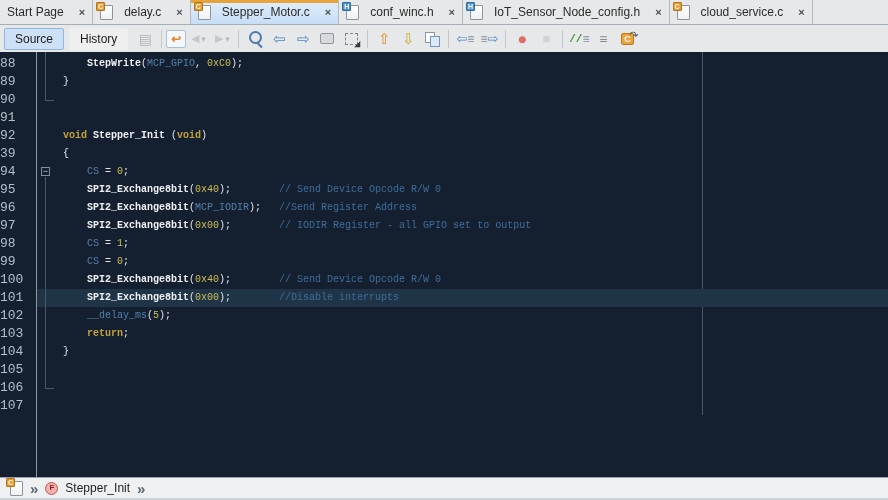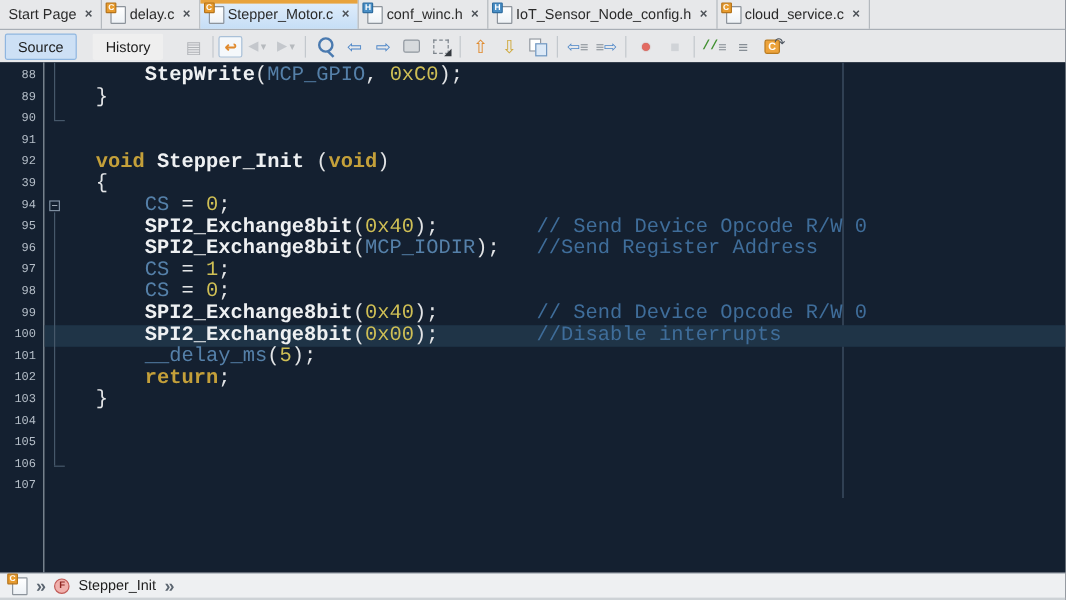--- a/index.html
+++ b/index.html
@@ -11,37 +11,37 @@
     --source-btn-border:#8fb6e0; --breadcrumb-bg:#eef0f2;
   }
   *{margin:0;padding:0;box-sizing:border-box}
   html,body{background:#d8dadc}
   #app{width:888px;height:500px;position:relative;overflow:hidden;
        font-family:"Liberation Sans",sans-serif;background:var(--editor-bg)}
 
   
   .tabbar{height:25px;background:var(--chrome-bg);display:flex;align-items:stretch;
           border-bottom:1px solid #a8aeb5}
-  .tab{display:flex;align-items:center;gap:3px;padding:0 7px;border-right:1px solid #b4b9be;
+  .tab{display:flex;align-items:center;gap:11px;padding:0 7px;border-right:1px solid #b4b9be;
        font-size:12px;color:#2b2b2b;position:relative;white-space:nowrap;cursor:default}
   .tab.active{background:linear-gradient(#e2eefb,#c6def6)}
   .tab.active::before{content:"";position:absolute;top:0;left:0;right:0;height:3px;
        background:var(--tab-active-top)}
   .tclose{color:#4c5157;font-weight:bold;font-size:11px;margin-left:4px;cursor:pointer}
   .ficon{width:13px;height:15px;position:relative;background:linear-gradient(#ffffff,#eef2f6);
          border:1px solid #8d949c;border-radius:1px;flex:0 0 auto;display:inline-block}
   .ficon .badge{position:absolute;top:-4px;left:-5px;width:9px;height:9px;font-size:7px;
          font-weight:bold;color:#fff;display:flex;align-items:center;justify-content:center;
          border-radius:1px;line-height:1}
   .ficon.c .badge{background:#e89c2e;border:1px solid #b5741c}
   .ficon.h .badge{background:#4a8fc6;border:1px solid #2f6da0}
 
   
   .toolbar{height:27px;background:var(--chrome-bg);display:flex;align-items:center;
-           padding-left:4px;gap:13px}
+           padding-left:4px;gap:5px}
   .btn{font-size:12px;color:#1c1c1c;padding:3px 10px;border:1px solid transparent;
        border-radius:2px;cursor:pointer}
   .btn.sel{background:var(--source-btn-bg);border-color:var(--source-btn-border)}
   .tsep{width:1px;height:18px;background:#c3c8cd;margin:0 4px;display:inline-block}
   .ticon{width:24px;height:22px;display:inline-flex;align-items:center;justify-content:center;
          position:relative;cursor:pointer}
   .ticon.dis{opacity:.45;cursor:default}
   .ik-doc::before{content:"▤";color:#6f747b;font-size:14px}
   .ik-last-edit{background:#f5f8fb;border:1px solid #a9c0d8;width:20px;height:18px;border-radius:2px}
   .ik-last-edit::before{content:"↩";color:#e0892c;font-weight:700;font-size:12px}
@@ -76,24 +76,24 @@
   .ik-comment::after{content:"≡";color:#868d95;font-size:12px}
   .ik-uncomment::before{content:"≡";color:#868d95;font-size:14px}
   .ik-c-toggle::before{content:"C";background:#eda33b;border:1px solid #b87a20;color:#fff;
                        font-size:9px;font-weight:700;padding:0 2px;border-radius:2px}
   .ik-c-toggle::after{content:"↷";color:#4d5560;font-size:11px;position:absolute;right:1px;top:1px}
 
   
   .editor{height:425px;background:var(--editor-bg);display:flex;position:relative;
           font-family:"Liberation Mono","DejaVu Sans Mono",monospace}
   .gutter{width:37px;border-right:1px solid var(--gutter-border);padding-top:3px;flex:0 0 auto}
-  .gutter .num{height:18px;line-height:18px;text-align:right;padding-right:6px;
-               color:var(--line-number);font-size:10px;cursor:pointer}
+  .gutter .num{height:18px;line-height:18px;padding-right:6px;
+               color:var(--line-number);font-size:13px;cursor:pointer}
   .code{flex:1;position:relative;padding-top:3px;overflow:hidden}
-  .cl{height:18px;line-height:18px;white-space:pre;font-size:17px;color:var(--tok-plain);
+  .cl{height:18px;line-height:18px;white-space:pre;font-size:10px;color:var(--tok-plain);
       padding-left:2px;position:relative;z-index:1}
   .cl.cur{background:var(--current-line-bg)}
   .tok-p{color:var(--tok-plain)}
   .tok-k{color:var(--tok-keyword);font-weight:bold}
   .tok-f{color:var(--tok-function);font-weight:bold}
   .tok-i{color:var(--tok-ident)}
   .tok-n{color:var(--tok-number)}
   .tok-c{color:var(--tok-comment);}
   .ruler{position:absolute;left:665px;top:0;width:1px;height:363px;background:var(--ruler);z-index:0}
   .fold-v{position:absolute;width:1px;background:var(--fold);left:8px;z-index:2}
@@ -224,20 +224,21 @@
       <div class="ruler"></div>
     <div class="cl"><span class="tok-p">        </span><span class="tok-f">StepWrite</span><span class="tok-p">(</span><span class="tok-i">MCP_GPIO</span><span class="tok-p">, </span><span class="tok-n">0xC0</span><span class="tok-p">);</span></div>
         <div class="cl"><span class="tok-p">    }</span></div>
         <div class="cl"></div>
         <div class="cl"></div>
         <div class="cl"><span class="tok-p">    </span><span class="tok-k">void</span><span class="tok-p"> </span><span class="tok-f">Stepper_Init</span><span class="tok-p"> (</span><span class="tok-k">void</span><span class="tok-p">)</span></div>
         <div class="cl"><span class="tok-p">    {</span></div>
         <div class="cl"><span class="tok-p">        </span><span class="tok-i">CS</span><span class="tok-p"> = </span><span class="tok-n">0</span><span class="tok-p">;</span></div>
         <div class="cl"><span class="tok-p">        </span><span class="tok-f">SPI2_Exchange8bit</span><span class="tok-p">(</span><span class="tok-n">0x40</span><span class="tok-p">);        </span><span class="tok-c">// Send Device Opcode R/W 0</span></div>
         <div class="cl"><span class="tok-p">        </span><span class="tok-f">SPI2_Exchange8bit</span><span class="tok-p">(</span><span class="tok-i">MCP_IODIR</span><span class="tok-p">);   </span><span class="tok-c">//Send Register Address</span></div>
+        <div class="cl"><span class="tok-p">        </span><span class="tok-f">SPI2_Exchange8bit</span><span class="tok-p">(</span><span class="tok-n">0x00</span><span class="tok-p">);        </span><span class="tok-c">// IODIR Register - all GPIO set to output</span></div>
         <div class="cl"><span class="tok-p">        </span><span class="tok-i">CS</span><span class="tok-p"> = </span><span class="tok-n">1</span><span class="tok-p">;</span></div>
         <div class="cl"><span class="tok-p">        </span><span class="tok-i">CS</span><span class="tok-p"> = </span><span class="tok-n">0</span><span class="tok-p">;</span></div>
         <div class="cl"><span class="tok-p">        </span><span class="tok-f">SPI2_Exchange8bit</span><span class="tok-p">(</span><span class="tok-n">0x40</span><span class="tok-p">);        </span><span class="tok-c">// Send Device Opcode R/W 0</span></div>
         <div class="cl cur"><span class="tok-p">        </span><span class="tok-f">SPI2_Exchange8bit</span><span class="tok-p">(</span><span class="tok-n">0x00</span><span class="tok-p">);        </span><span class="tok-c">//Disable interrupts</span></div>
         <div class="cl"><span class="tok-p">        </span><span class="tok-i">__delay_ms</span><span class="tok-p">(</span><span class="tok-n">5</span><span class="tok-p">);</span></div>
         <div class="cl"><span class="tok-p">        </span><span class="tok-k">return</span><span class="tok-p">;</span></div>
         <div class="cl"><span class="tok-p">    }</span></div>
         <div class="cl"></div>
       </div>
   </div>

